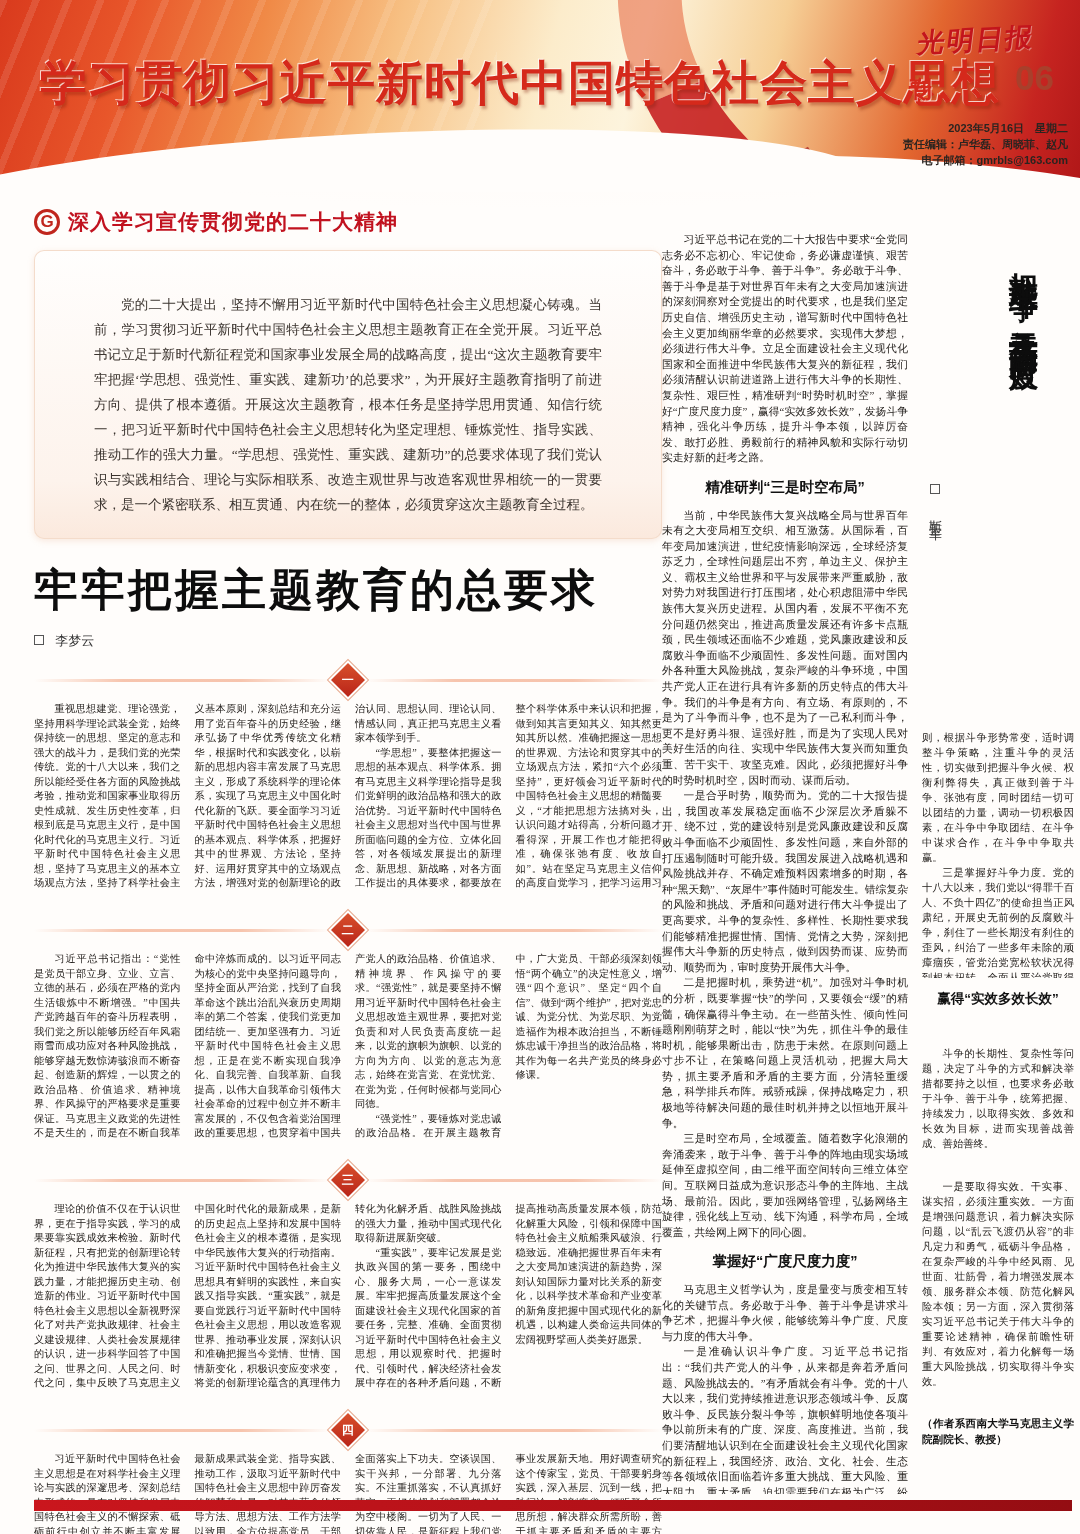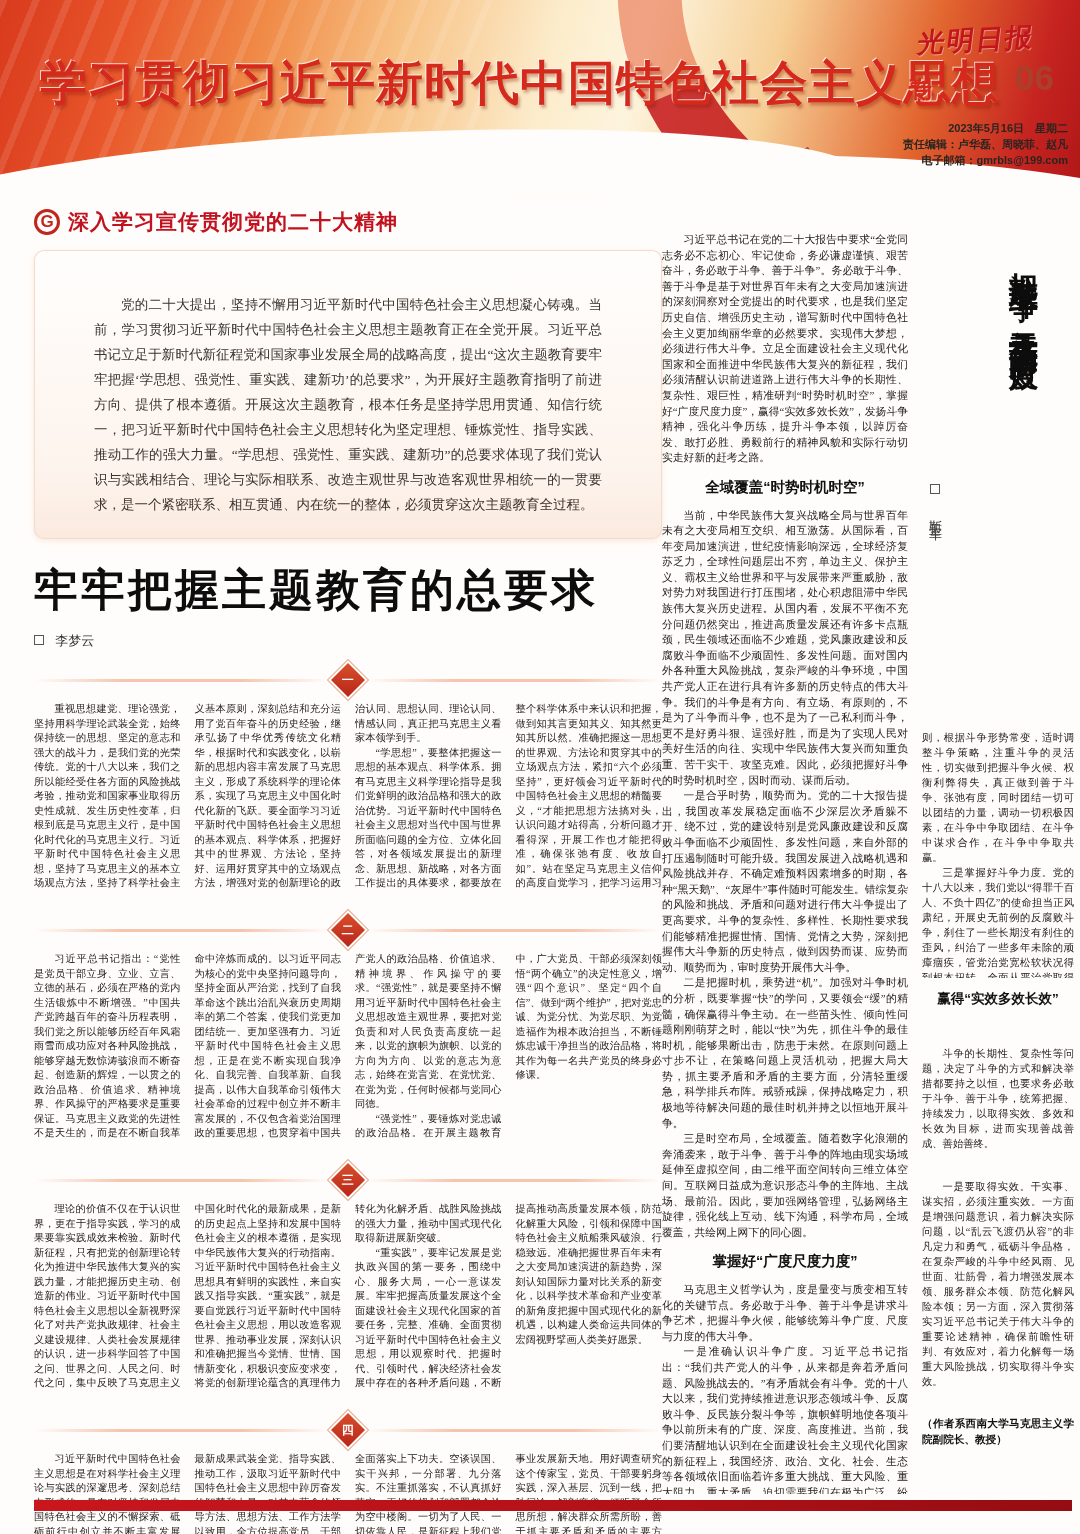--- a/index.html
+++ b/index.html
@@ -103,21 +103,21 @@
     <div class="ribbon-b"></div>
     <div class="wave-white"></div>
     <div class="wave-white2"></div>
     <div class="masthead">光明日报</div>
     <div class="pageno">06</div>
     <h1 class="banner-title">学习贯彻习近平新时代中国特色社会主义思想</h1>
     <div class="banner-suffix">专刊</div>
     <div class="banner-meta">
       <div>2023年5月16日　星期二</div>
       <div>责任编辑：卢华磊、周晓菲、赵凡</div>
-      <div>电子邮箱：gmrbls@199.com</div>
+      <div>电子邮箱：gmrbls@163.com</div>
     </div>
   </header>
 
   <section class="left-col">
 
     <div class="kicker">
       <span class="gm-logo">G</span>
       <span class="kicker-label">深入学习宣传贯彻党的二十大精神</span>
     </div>
 
@@ -178,21 +178,21 @@
       <p>习近平新时代中国特色社会主义思想是在对科学社会主义理论与实践的深邃思考、深刻总结中形成的，是在对坚持和发展中国特色社会主义的不懈探索、砥砺前行中创立并不断丰富发展的。这一思想是当代中国马克思主义、二十一世纪马克思主义，是中华文化和中国精神的时代精华。在新征程上，面对催人奋进的伟大目标、复杂严峻的国内外形势、艰巨繁重的发展任务，我们要用马克思主义中国化时代化最新成果武装全党、指导实践、推动工作，汲取习近平新时代中国特色社会主义思想中踔厉奋发的智慧和力量，对其中蕴含的领导方法、思想方法、工作方法学以致用，全方位提高党员、干部的能力和水平，凝心聚力保发展，驰而不息抓落实，立足岗位作贡献，努力创造经得起历史和人民检验的实绩。</p>
       <p>“建新功”，就要把不忘初心、牢记使命作为终身课题，深入学习贯彻党的二十大精神，在全面落实上下功夫。空谈误国、实干兴邦，一分部署、九分落实。不注重抓落实，不认真抓好落实，再好的规划和部署都会沦为空中楼阁。一切为了人民、一切依靠人民，是新征程上我们党攻坚克难、再立新功的重要法宝。一方面要坚持以人民为中心的发展思想，聚焦人民急难愁盼问题，把实事、好事办在群众心坎上；另一方面要激发人民主体力量，尊重人民首创精神，依靠群众智慧才干，以团结奋斗开辟事业发展新天地。用好调查研究这个传家宝，党员、干部要躬身实践，深入基层、沉到一线，把脉问诊、解剖麻雀，倾听群众所思所想，解决群众所需所盼，善于抓主要矛盾和矛盾的主要方面，聚焦突出问题、抓住工作重点，用科学思想方法前瞻性思考、全局性谋划、整体性推进党和国家各项事业。发扬敢于斗争、敢于胜利的精神，着力夯实防风险、迎挑战、抗打压的实力。坚持斗争原则，在重大政治问题上要有定力、有主见。增强斗争本领，勇于面对各种风险挑战，勇于克服各种困难，善于总结斗争经验，依靠顽强斗争打开事业发展新天地。</p>
 
     </div>
   </section>
 
   <section class="right-region">
 
     <div class="mid-col">
       <p>习近平总书记在党的二十大报告中要求“全党同志务必不忘初心、牢记使命，务必谦虚谨慎、艰苦奋斗，务必敢于斗争、善于斗争”。务必敢于斗争、善于斗争是基于对世界百年未有之大变局加速演进的深刻洞察对全党提出的时代要求，也是我们坚定历史自信、增强历史主动，谱写新时代中国特色社会主义更加绚丽华章的必然要求。实现伟大梦想，必须进行伟大斗争。立足全面建设社会主义现代化国家和全面推进中华民族伟大复兴的新征程，我们必须清醒认识前进道路上进行伟大斗争的长期性、复杂性、艰巨性，精准研判“时势时机时空”，掌握好“广度尺度力度”，赢得“实效多效长效”，发扬斗争精神，强化斗争历练，提升斗争本领，以踔厉奋发、敢打必胜、勇毅前行的精神风貌和实际行动切实走好新的赶考之路。</p>
-      <h3 class="subhead">全域覆盖“时势时机时空”</h3>
+      <h3 class="subhead">精准研判“三是时空布局”</h3>
       <p>当前，中华民族伟大复兴战略全局与世界百年未有之大变局相互交织、相互激荡。从国际看，百年变局加速演进，世纪疫情影响深远，全球经济复苏乏力，全球性问题层出不穷，单边主义、保护主义、霸权主义给世界和平与发展带来严重威胁，敌对势力对我国进行打压围堵，处心积虑阻滞中华民族伟大复兴历史进程。从国内看，发展不平衡不充分问题仍然突出，推进高质量发展还有许多卡点瓶颈，民生领域还面临不少难题，党风廉政建设和反腐败斗争面临不少顽固性、多发性问题。面对国内外各种重大风险挑战，复杂严峻的斗争环境，中国共产党人正在进行具有许多新的历史特点的伟大斗争。我们的斗争是有方向、有立场、有原则的，不是为了斗争而斗争，也不是为了一己私利而斗争，更不是好勇斗狠、逞强好胜，而是为了实现人民对美好生活的向往、实现中华民族伟大复兴而知重负重、苦干实干、攻坚克难。因此，必须把握好斗争的时势时机时空，因时而动、谋而后动。</p>
       <p>一是合乎时势，顺势而为。党的二十大报告提出，我国改革发展稳定面临不少深层次矛盾躲不开、绕不过，党的建设特别是党风廉政建设和反腐败斗争面临不少顽固性、多发性问题，来自外部的打压遏制随时可能升级。我国发展进入战略机遇和风险挑战并存、不确定难预料因素增多的时期，各种“黑天鹅”、“灰犀牛”事件随时可能发生。错综复杂的风险和挑战、矛盾和问题对进行伟大斗争提出了更高要求。斗争的复杂性、多样性、长期性要求我们能够精准把握世情、国情、党情之大势，深刻把握伟大斗争新的历史特点，做到因势而谋、应势而动、顺势而为，审时度势开展伟大斗争。</p>
       <p>二是把握时机，乘势进“机”。加强对斗争时机的分析，既要掌握“快”的学问，又要领会“缓”的精髓，确保赢得斗争主动。在一些苗头性、倾向性问题刚刚萌芽之时，能以“快”为先，抓住斗争的最佳时机，能够果断出击，防患于未然。在原则问题上寸步不让，在策略问题上灵活机动，把握大局大势，抓主要矛盾和矛盾的主要方面，分清轻重缓急，科学排兵布阵。戒骄戒躁，保持战略定力，积极地等待解决问题的最佳时机并持之以恒地开展斗争。</p>
       <p>三是时空布局，全域覆盖。随着数字化浪潮的奔涌袭来，敢于斗争、善于斗争的阵地由现实场域延伸至虚拟空间，由二维平面空间转向三维立体空间。互联网日益成为意识形态斗争的主阵地、主战场、最前沿。因此，要加强网络管理，弘扬网络主旋律，强化线上互动、线下沟通，科学布局，全域覆盖，共绘网上网下的同心圆。</p>
       <h3 class="subhead">掌握好“广度尺度力度”</h3>
       <p>马克思主义哲学认为，度是量变与质变相互转化的关键节点。务必敢于斗争、善于斗争是讲求斗争艺术，把握斗争火候，能够统筹斗争广度、尺度与力度的伟大斗争。</p>
       <p>一是准确认识斗争广度。习近平总书记指出：“我们共产党人的斗争，从来都是奔着矛盾问题、风险挑战去的。”有矛盾就会有斗争。党的十八大以来，我们党持续推进意识形态领域斗争、反腐败斗争、反民族分裂斗争等，旗帜鲜明地使各项斗争以前所未有的广度、深度、高度推进。当前，我们要清醒地认识到在全面建设社会主义现代化国家的新征程上，我国经济、政治、文化、社会、生态等各领域依旧面临着许多重大挑战、重大风险、重大阻力、重大矛盾，迫切需要我们在极为广泛、纷繁复杂的斗争领域中明确斗争方向、坚定斗争信念。</p>
 
     </div>
 

